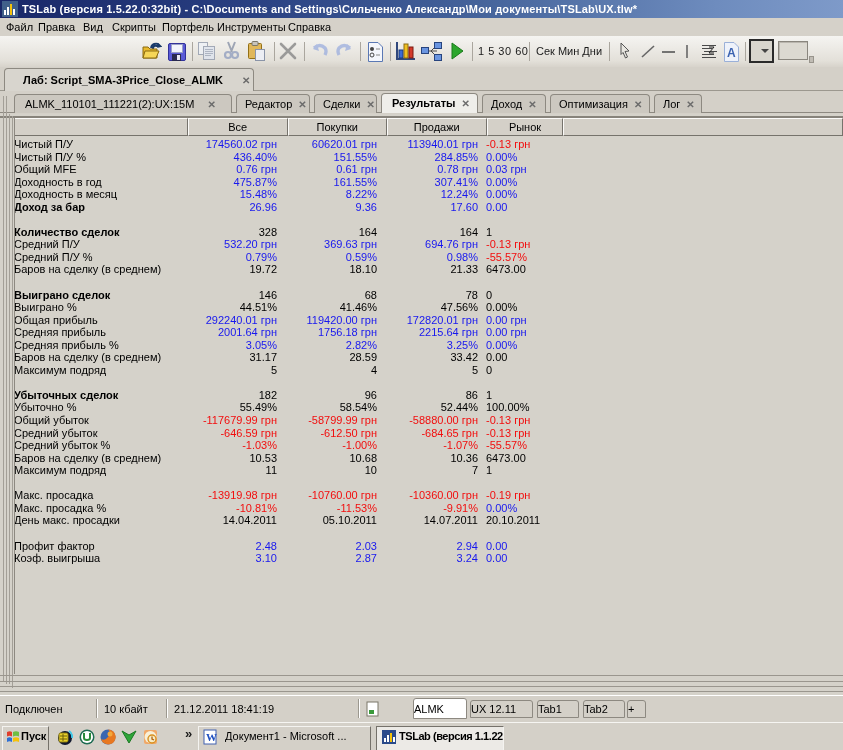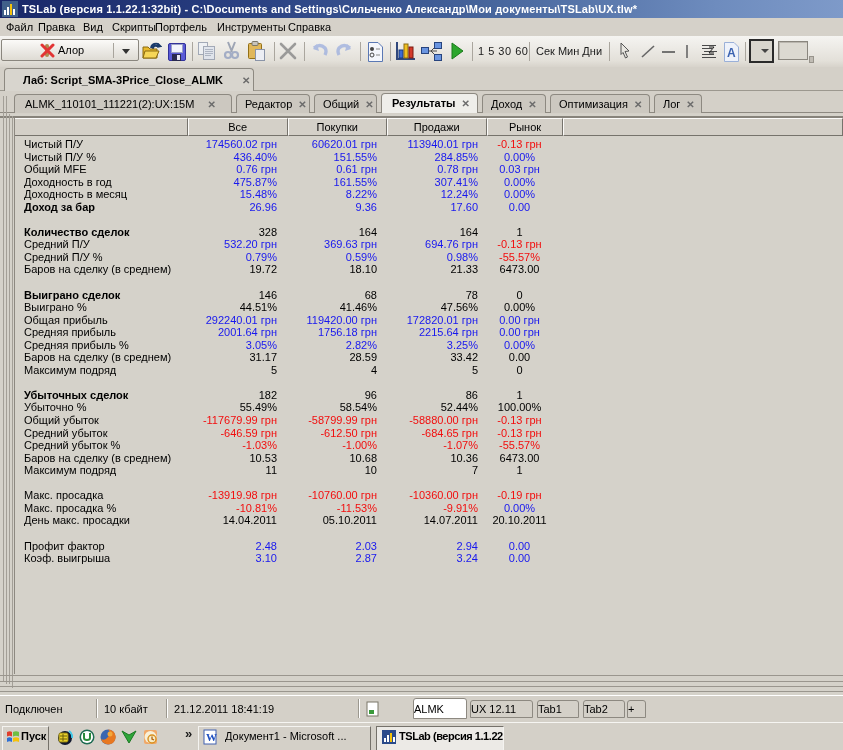--- a/index.html
+++ b/index.html
@@ -25,65 +25,56 @@
 #trow2 .line{position:absolute;left:0;top:20px;width:843px;height:1px;background:#8d8981}
 .tab{position:absolute;border:1px solid #8d8981;border-bottom:none;border-radius:4px 4px 0 0;white-space:nowrap;overflow:hidden}
 .tx{color:#6b6b6b;font-size:10px;font-weight:bold;margin-left:6px}
 
 #panel{left:0;top:114px;width:843px;height:581px;background:#d5d2ca}
 
 .hcell{position:absolute;top:4px;height:18px;background:#d4d0c8;border-top:1px solid #fcfbf9;border-left:1px solid #fcfbf9;border-right:1px solid #76736c;border-bottom:1px solid #76736c;text-align:center;line-height:17px}
 
 #rows{position:absolute;left:14px;top:24px;width:829px}
 .r{display:flex;height:12.55px;align-items:center;line-height:12.55px;white-space:nowrap}
-.r .l{width:172.5px;padding-left:10px}
+.r .l{width:172.5px;}
 .r .c1{width:100.5px;text-align:right;padding-right:10px}
 .r .c2{width:98.5px;text-align:right;padding-right:8.5px}
 .r .c3{width:100.5px;text-align:right;padding-right:8px}
-.r .c4{width:76px;text-align:center;padding-right:9px}
+.r .c4{width:76px;text-align:left;padding-right:9px}
 .b{color:#1717ef}.rd{color:#f20d0d}.bold{font-weight:bold}
 
 #status{left:0;top:695px;width:843px;height:27px;background:#d4d0c8;border-top:1px solid #fff}
 #status .fld{position:absolute;top:7px}
 #status .sep{position:absolute;top:3px;height:19px;width:2px;border-left:1px solid #9c988f;border-right:1px solid #fff}
 .btab{position:absolute;border:1px solid #8d8981;border-radius:3px 3px 0 0;text-align:left;background:#d4d0c8}
 
 #task{left:0;top:722px;width:843px;height:28px;background:#d4d0c8;border-top:1px solid #f6f5f2}
 .tbtn{position:absolute;top:3px;height:27px;background:#d4d0c8;border:1px solid;border-color:#f4f3f0 #75716a #75716a #f4f3f0;line-height:19px;white-space:nowrap;overflow:hidden}
 </style></head>
 <body>
 <div class="abs" id="title">
   <svg class="abs" style="left:2px;top:1px" width="16" height="16">
       <rect x="0" y="0" width="16" height="16" fill="#40608a"></rect>
       <rect x="2" y="9" width="2" height="5" fill="#fff"></rect>
       <rect x="5" y="6" width="2" height="8" fill="#fff"></rect>
       <rect x="8" y="3" width="2" height="11" fill="#f4c20a"></rect>
       <rect x="11" y="8" width="2" height="6" fill="#fff"></rect>
     </svg>
-  <div class="txt">TSLab (версия 1.1.22.1:32bit) - C:\Documents and Settings\Сильченко Александр\Мои документы\TSLab\UX.tlw*</div>
+  <div class="txt">TSLab (версия 1.5.22.0:32bit) - C:\Documents and Settings\Сильченко Александр\Мои документы\TSLab\UX.tlw*</div>
 </div>
 <div class="abs" id="menu">
   <span style="left:6px">Файл</span>
     <span style="left:38px">Правка</span>
     <span style="left:83px">Вид</span>
     <span style="left:112px">Скрипты</span>
-    <span style="left:155px">Портфель</span>
+    <span style="left:162px">Портфель</span>
     <span style="left:217px">Инструменты</span>
     <span style="left:288px">Справка</span>
 </div>
 <div class="abs" id="tbar">
-  <div id="combo">
-    <svg class="abs" style="left:38px;top:3px" width="15" height="16">
-        <rect x="5" y="1" width="4" height="13" rx="2" fill="#b08a50"></rect>
-        <path d="M2 2 L13 13 M13 2 L2 13" stroke="#e23434" stroke-width="3" stroke-linecap="round"></path>
-      </svg>
-    <span class="abs" style="left:56px;top:4px">Алор</span>
-    <div class="dv"></div>
-      <div class="ar"></div>
-  </div>
   <div class="tsep" style="left:192px"></div>
   <div class="tsep" style="left:274px"></div>
   <div class="tsep" style="left:304px"></div>
   <div class="tsep" style="left:360px"></div>
   <div class="tsep" style="left:390px"></div>
   <div class="tsep" style="left:472px"></div>
   <div class="tsep" style="left:529px"></div>
   <div class="tsep" style="left:609px"></div>
   <div class="tsep" style="left:745px"></div>
   <svg class="abs" style="left:142px;top:6px" width="20" height="19">
@@ -188,21 +179,21 @@
   <div class="abs" style="left:809px;top:20px;width:5px;height:7px;background:#c0bcb4;border:1px solid #98948c"></div>
 </div>
 <div class="abs" id="trow1">
   <div class="line"></div>
   <div class="tab" style="left:4px;top:1px;width:250px;height:23px;background:#d8d5ce;line-height:22px"><span style="margin-left:18px;font-weight:bold">Лаб: Script_SMA-3Price_Close_ALMK</span><span class="tx" style="margin-left:19px">✕</span></div>
 </div>
 <div class="abs" id="trow2">
   <div class="line"></div>
   <div class="tab" style="left:14px;top:2px;width:218px;height:19px;background:#ccc8c0;line-height:18px"><span style="margin-left:10px">ALMK_110101_111221(2):UX:15M</span><span class="tx" style="margin-left:13px">✕</span></div>
   <div class="tab" style="left:236px;top:2px;width:74px;height:19px;background:#ccc8c0;line-height:18px"><span style="margin-left:8px">Редактор</span><span class="tx">✕</span></div>
-  <div class="tab" style="left:314px;top:2px;width:63px;height:19px;background:#ccc8c0;line-height:18px"><span style="margin-left:8px">Общий</span><span class="tx">✕</span></div>
+  <div class="tab" style="left:314px;top:2px;width:63px;height:19px;background:#ccc8c0;line-height:18px"><span style="margin-left:8px">Сделки</span><span class="tx">✕</span></div>
   <div class="tab" style="left:381px;top:1px;width:97px;height:20px;background:#efeeea;line-height:19px"><span style="margin-left:10px;font-weight:bold">Результаты</span><span class="tx">✕</span></div>
   <div class="tab" style="left:482px;top:2px;width:64px;height:19px;background:#ccc8c0;line-height:18px"><span style="margin-left:8px">Доход</span><span class="tx">✕</span></div>
   <div class="tab" style="left:550px;top:2px;width:100px;height:19px;background:#ccc8c0;line-height:18px"><span style="margin-left:8px">Оптимизация</span><span class="tx">✕</span></div>
   <div class="tab" style="left:654px;top:2px;width:48px;height:19px;background:#ccc8c0;line-height:18px"><span style="margin-left:8px">Лог</span><span class="tx">✕</span></div>
 </div>
 <div class="abs" id="panel">
   <div class="abs" style="left:0;top:2px;width:843px;height:2px;background:#87837b"></div>
   <div class="hcell" style="left:14px;width:173.5px"></div>
   <div class="hcell" style="left:187.5px;width:100.5px">Все</div>
   <div class="hcell" style="left:288px;width:98.5px">Покупки</div>

